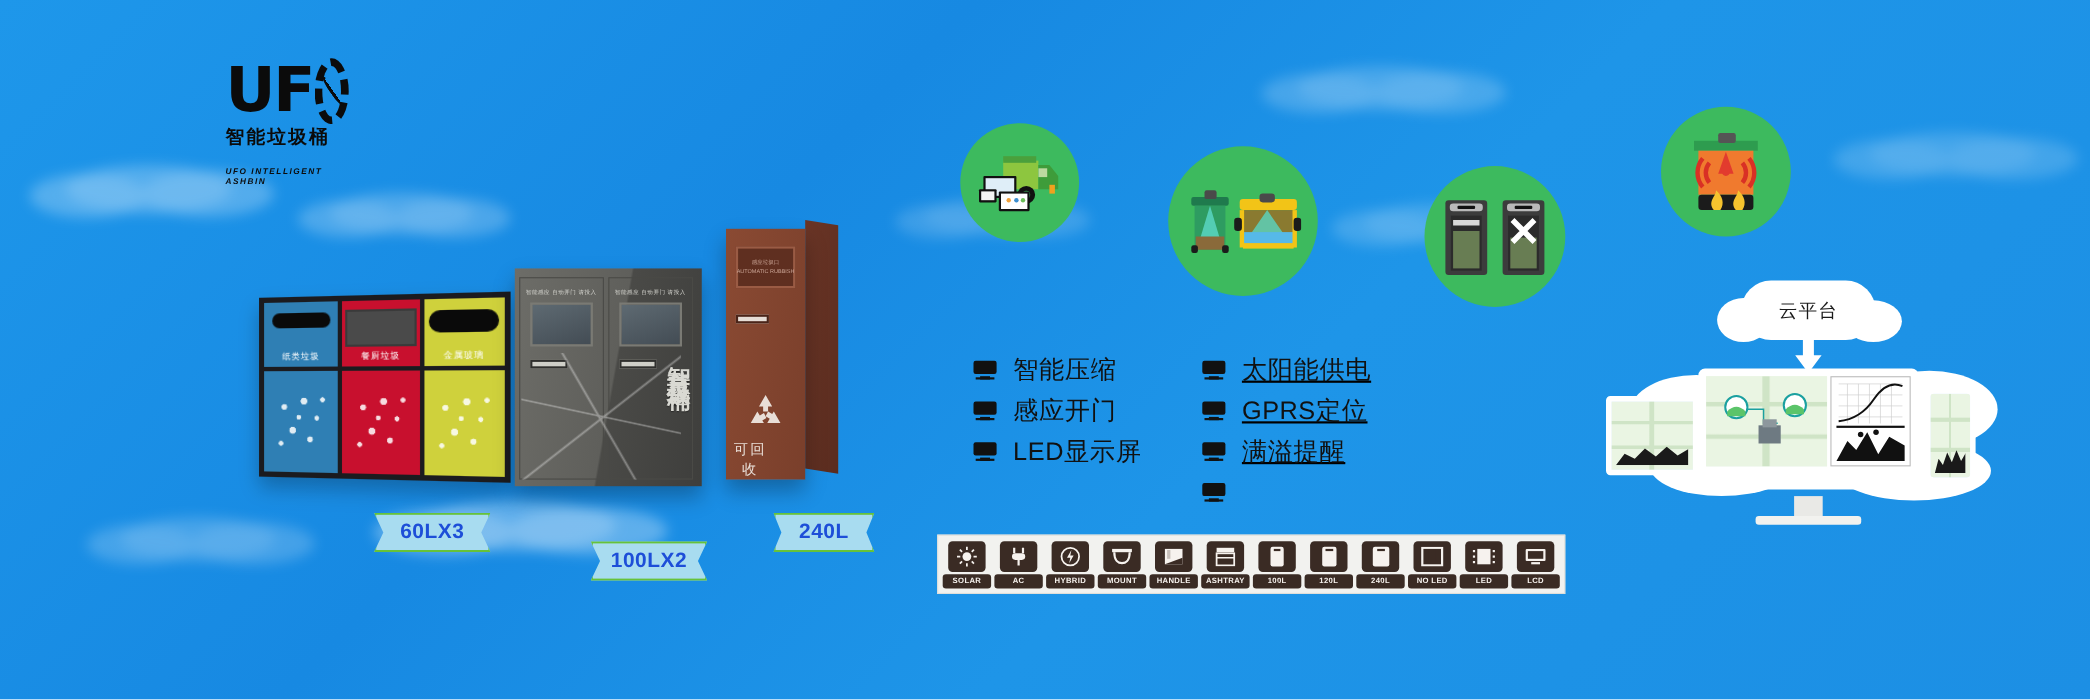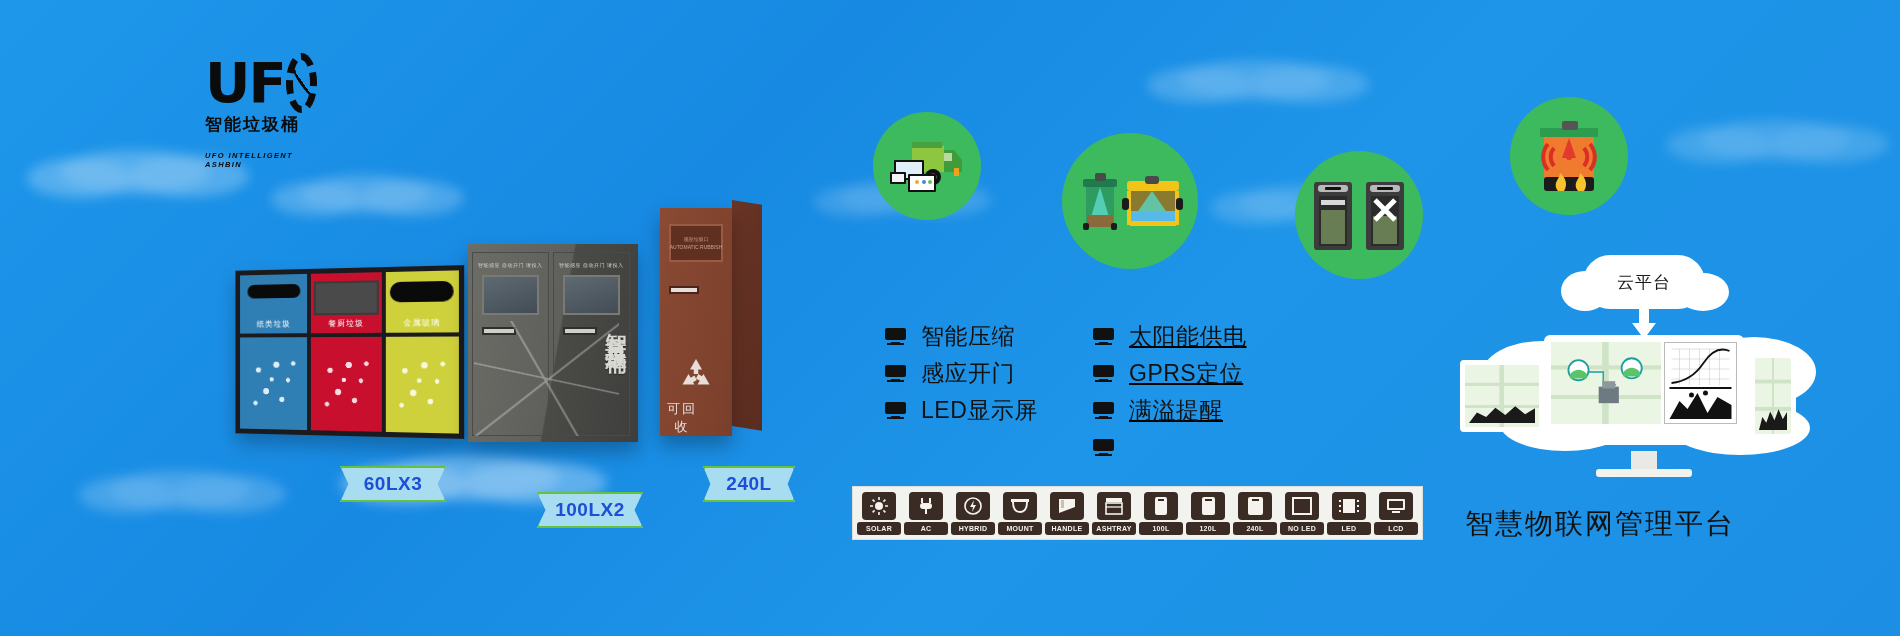--- a/index.html
+++ b/index.html
@@ -695,15 +695,14 @@
       <div class="mstand"></div>
       <div class="mbase"></div>
     </div>
 
     <div id="phone-right">
       <div class="mini-map"></div>
       <div class="mini-chart"></div>
     </div>
   </div>
 
-  <div id="platform-caption">智慧物联网管理平台</div>
 
 </div>
 
 </body></html>

